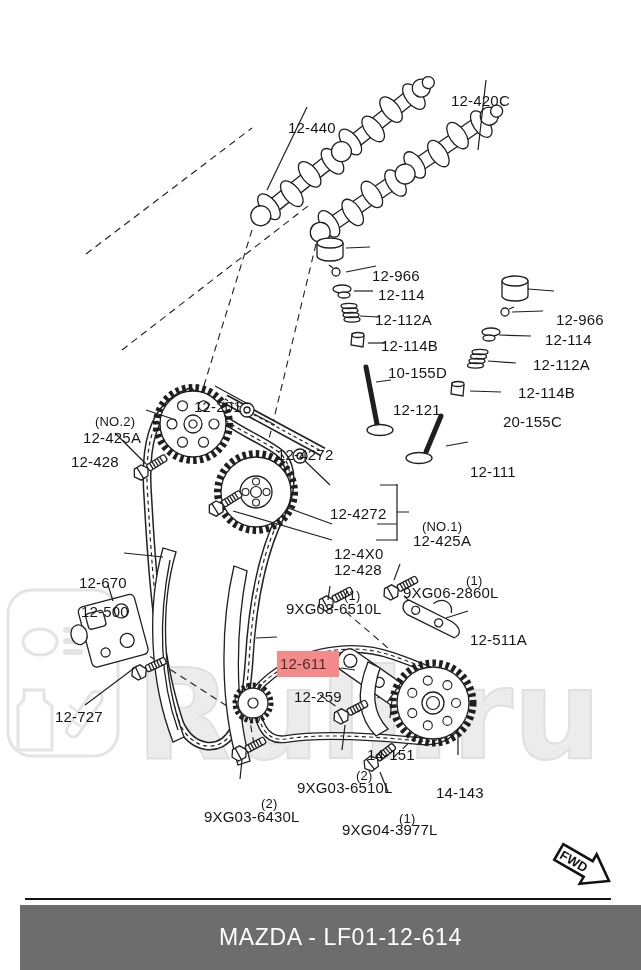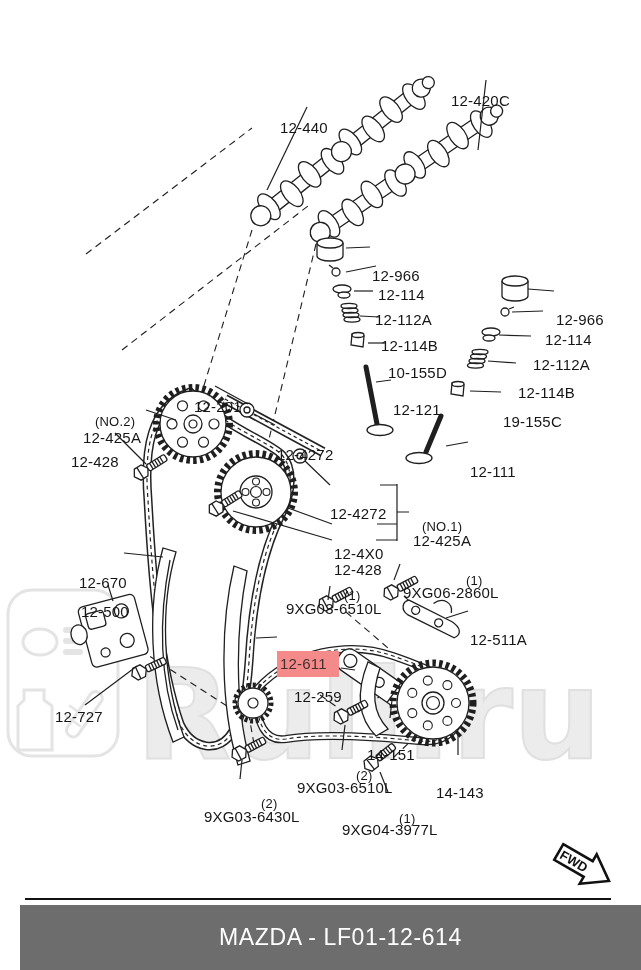--- a/index.html
+++ b/index.html
@@ -291,35 +291,35 @@
     <path d="M240,779 L242,760"></path>
     <path d="M388,792 L380,772"></path>
   </g>
 
   <g transform="translate(583,866) rotate(30)">
     <path d="M-28,-9 L6,-9 L6,-17 L30,0 L6,17 L6,9 L-28,9 Z" fill="#fff" stroke="#111" stroke-width="2.6"></path>
     <text x="-25" y="5" font-size="13" font-weight="bold" fill="#111" font-family="Liberation Sans, sans-serif">FWD</text>
   </g>
 </svg>
 
-<div class="lbl" style="left:280px;top:91px">12-440</div>
+<div class="lbl" style="left:288px;top:91px">12-440</div>
 <div class="lbl" style="left:451px;top:64px">12-420C</div>
 
 <div class="lbl" style="left:372px;top:239px">12-966</div>
 <div class="lbl" style="left:378px;top:258px">12-114</div>
 <div class="lbl" style="left:375px;top:283px">12-112A</div>
 <div class="lbl" style="left:381px;top:309px">12-114B</div>
 <div class="lbl" style="left:388px;top:336px">10-155D</div>
 <div class="lbl" style="left:393px;top:373px">12-121</div>
 
 <div class="lbl" style="left:556px;top:283px">12-966</div>
 <div class="lbl" style="left:545px;top:303px">12-114</div>
 <div class="lbl" style="left:533px;top:328px">12-112A</div>
 <div class="lbl" style="left:518px;top:356px">12-114B</div>
-<div class="lbl" style="left:503px;top:385px">19-155C</div>
+<div class="lbl" style="left:503px;top:385px">20-155C</div>
 <div class="lbl" style="left:470px;top:435px">12-111</div>
 
 <div class="lbl" style="left:194px;top:370px">12-201</div>
 <div class="lbl sm" style="left:95px;top:386px">(NO.2)</div>
 <div class="lbl" style="left:83px;top:401px">12-425A</div>
 <div class="lbl" style="left:71px;top:425px">12-428</div>
 <div class="lbl" style="left:277px;top:418px">12-4272</div>
 
 <div class="lbl" style="left:330px;top:477px">12-4272</div>
 <div class="lbl sm" style="left:422px;top:491px">(NO.1)</div>

